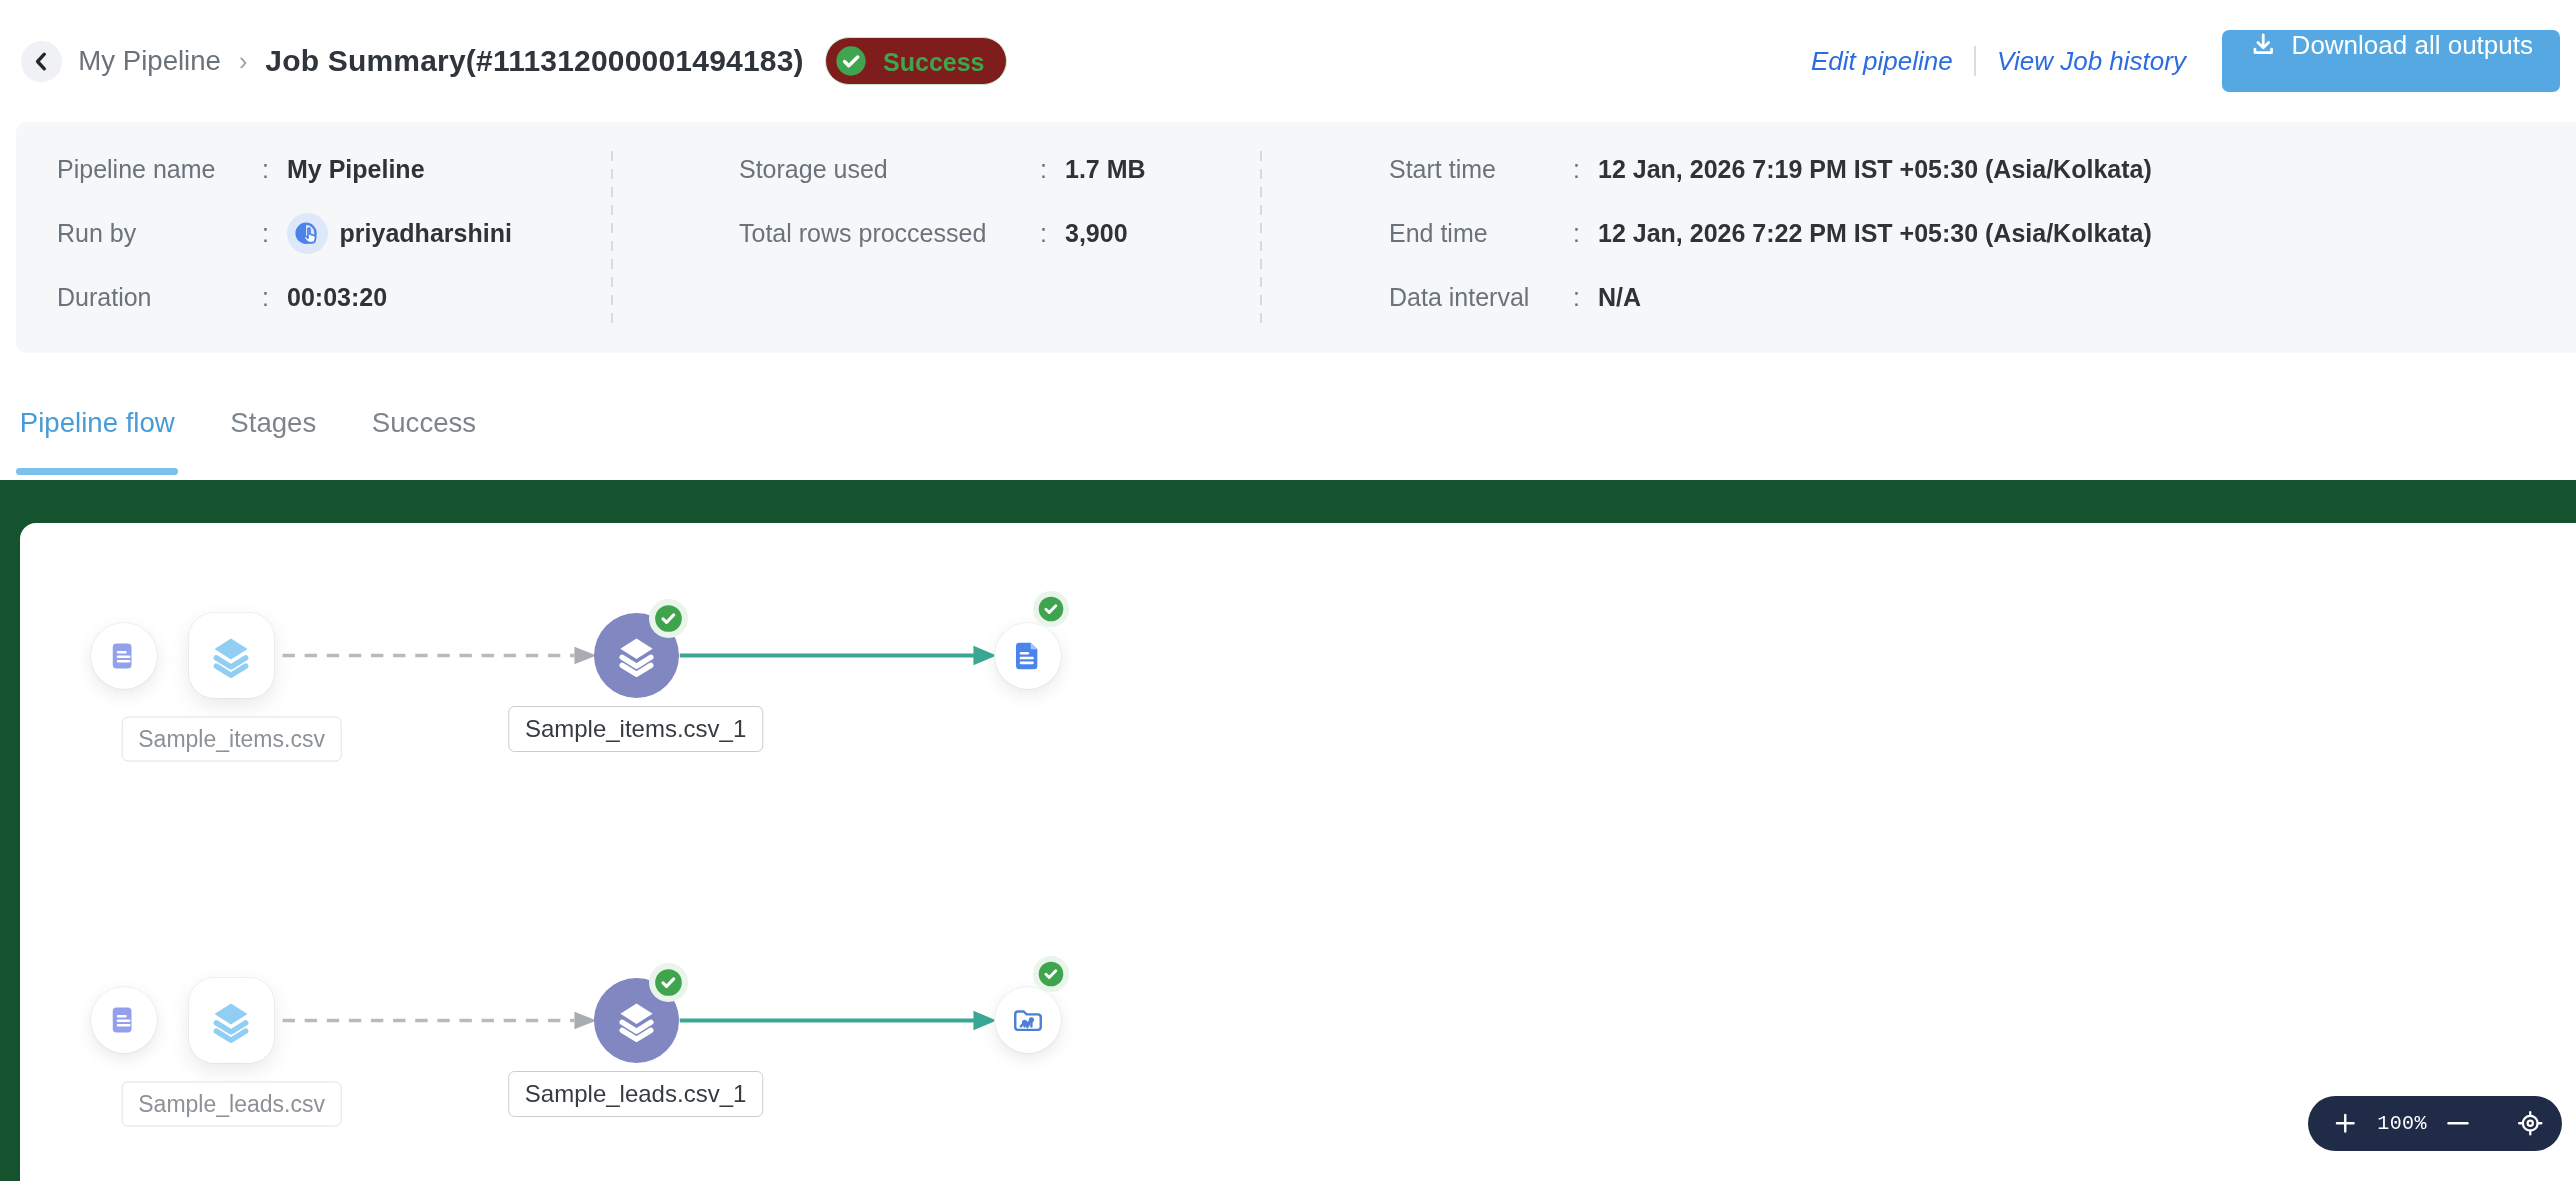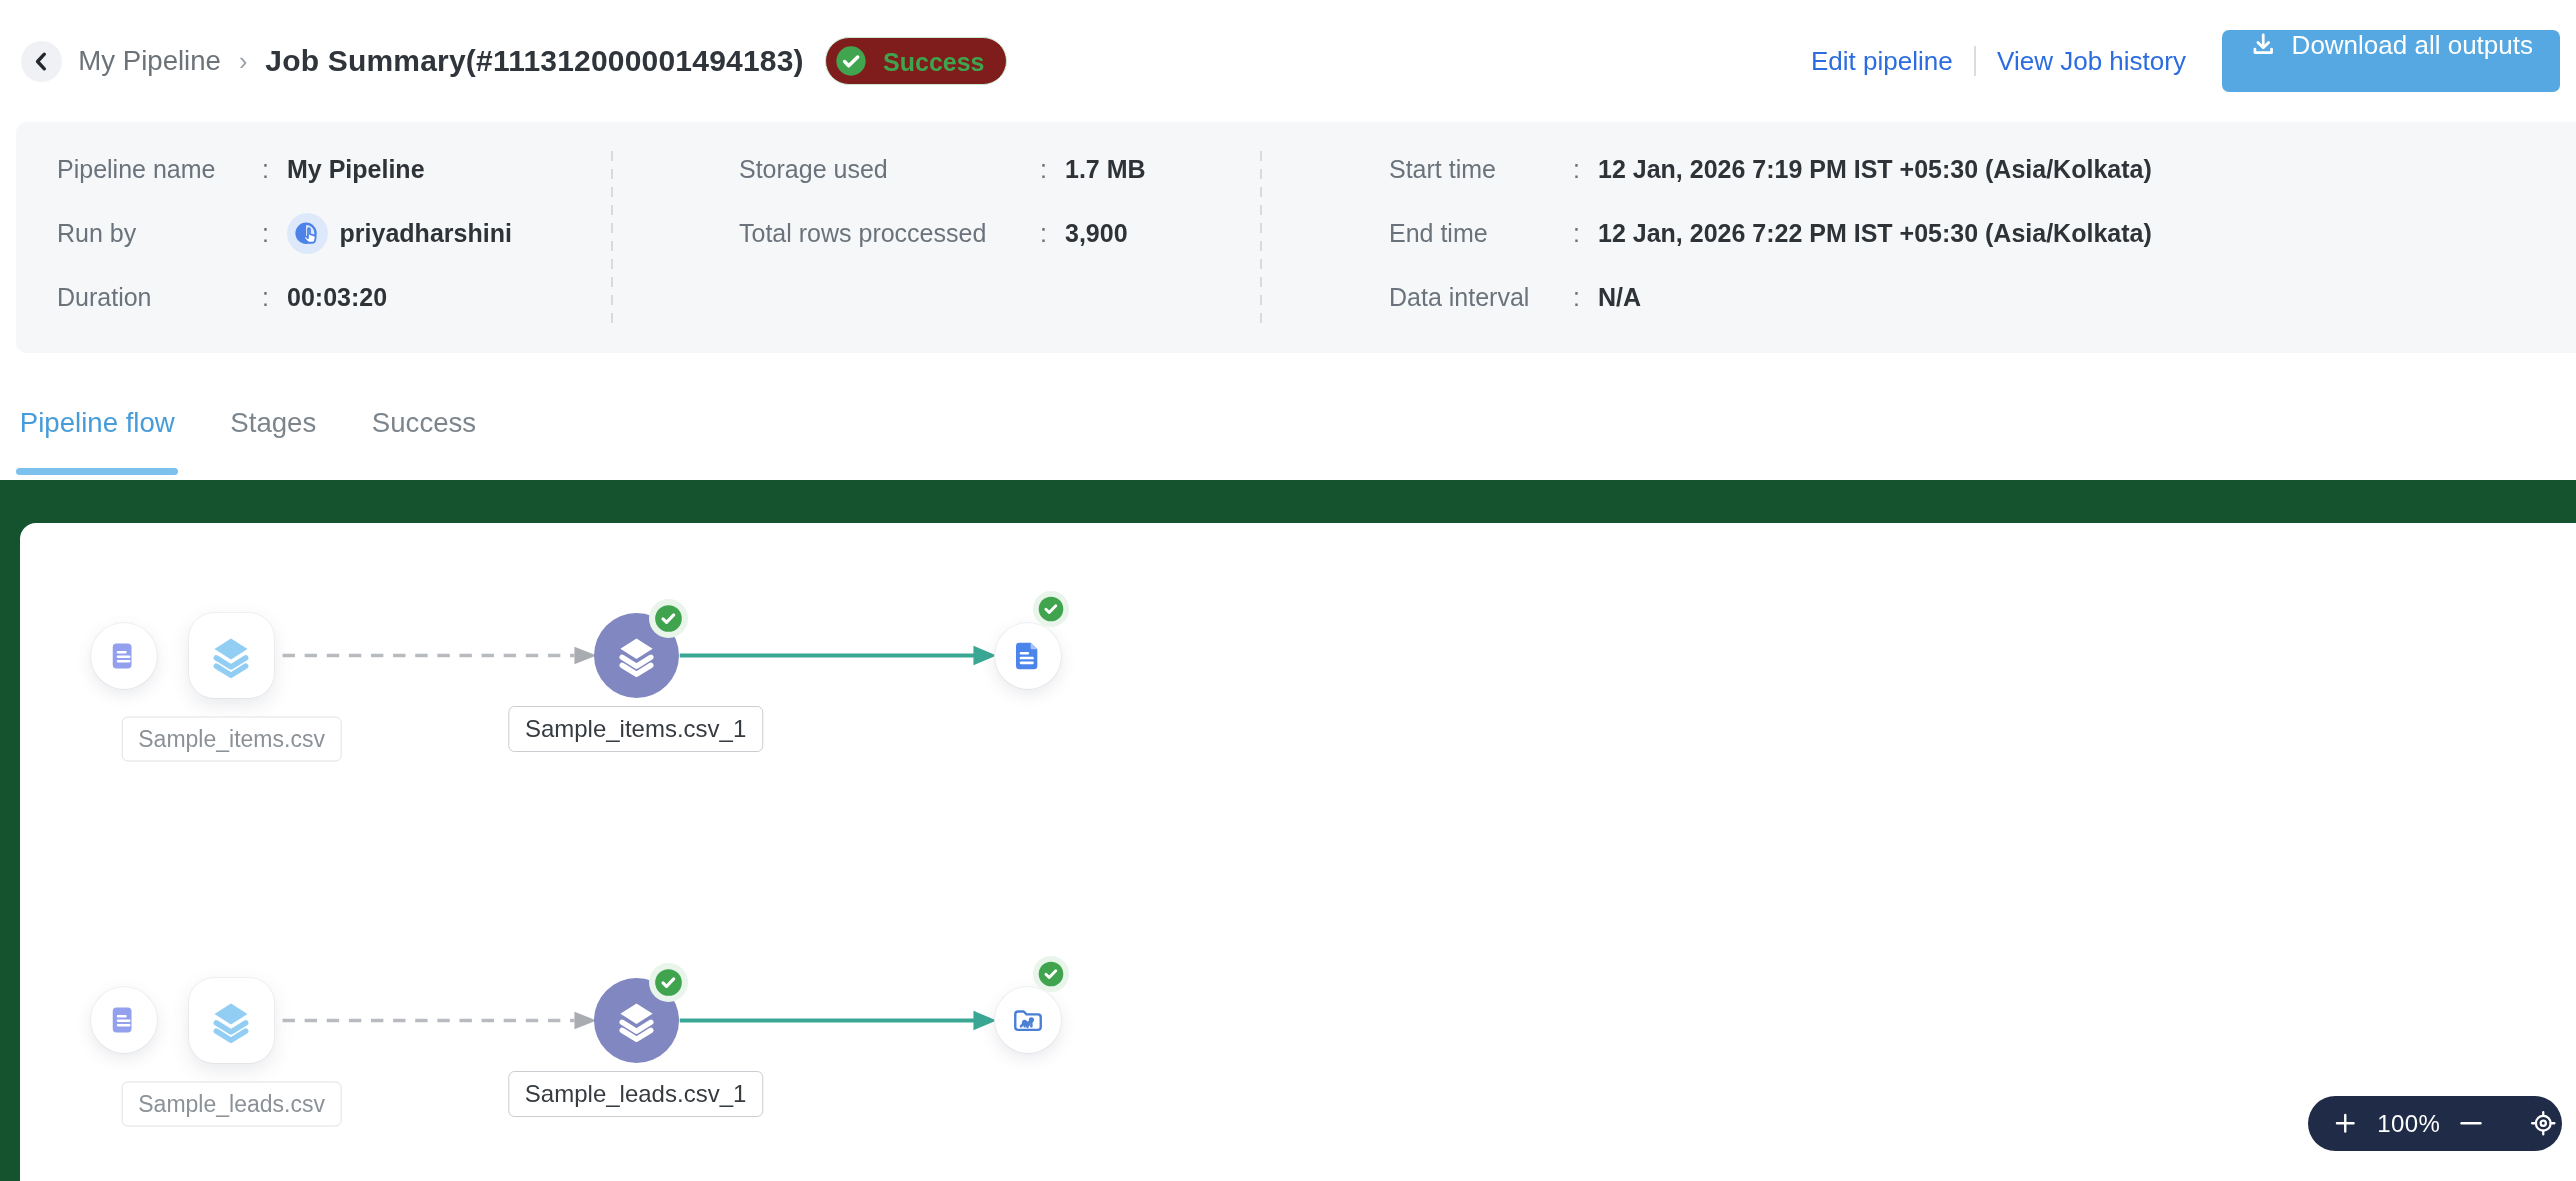--- a/index.html
+++ b/index.html
@@ -10,21 +10,21 @@
   .header { height:122px; display:flex; align-items:center; padding:0 16px 0 21.3px; background:#fff; }
   .back-btn { width:41px; height:41px; border-radius:50%; background:#eff1f5; display:flex;
     align-items:center; justify-content:center; cursor:pointer; flex:0 0 auto; }
   .crumb { font-size:27.6px; color:#6b7278; margin-left:16px; cursor:pointer; }
   .crumb-sep { font-size:25px; color:#9aa1a8; margin:0 18px; }
   .page-title { font-size:30px; font-weight:700; color:#2f353b; letter-spacing:0.2px; }
   .status-badge { display:inline-flex; align-items:flex-end; gap:16px; margin-left:21.3px;
     background:#7f1d1d; border:1.8px solid #c9e8ce; border-radius:889px; padding:7.1px 21.3px 7.1px 9px; }
   .status-badge .txt { font-size:25px; font-weight:700; color:#3fa44d; }
   .spacer { flex:1; }
-  .hdr-link { font-size:26px; color:#2b6ce0; cursor:pointer; white-space:nowrap; }
+  .hdr-link { font-size:26px; color:#2b6ce0; cursor:pointer; white-space:nowrap;font-style:italic; }
   .hdr-divider { width:1.8px; height:30px; background:#d9dde1; margin:0 21.3px; }
   .dl-btn { margin-left:36px; background:#55a8e2; color:#fff; border:none; border-radius:7.1px;
     height:62px; padding:0 27px; font-size:26px; font-weight:500; display:inline-flex;
     align-items:flex-start; gap:14.2px; cursor:pointer; font-family:inherit; }
 
   
   .summary { position:relative; margin-left:16px; height:231px; background:#f6f7f9; border-radius:10.7px 0 0 10.7px; }
   .sum-col { position:absolute; top:15px; }
   .sum-col.c1 { left:41px; }
   .sum-col.c2 { left:723px; }
@@ -67,21 +67,21 @@
     background:#fff; border-radius:6.2px; padding:8px 16px; font-size:23px; }
   .flow-label.src { color:#8b9197; border:1.8px solid #dee1e4; }
   .flow-label.stage { color:#363b40; border:1.8px solid #c9cdd1; font-size:24px; }
 
   
   .zoom-pill { position:absolute; right:14.2px; bottom:30px; width:254px; height:55px;
     background:#1f2b47; border-radius:28.5px; display:flex; align-items:center;
     padding:0 23px; color:#fff; }
   .zoom-btn { background:none; border:none; color:#fff; cursor:pointer; display:flex;
     align-items:center; justify-content:center; padding:0; }
-  .zoom-level { font-size:24px; color:#fff; margin:0 16px 0 18px; letter-spacing:0.4px; }
+  .zoom-level { font-size:20px; color:#fff; margin:0 16px 0 18px; letter-spacing:0.4px;font-family:Liberation Mono, monospace; }
   .zoom-div { width:1.8px; height:27px; background:#4d5a78; margin:0 19.6px 0 23px; }
 </style>
 </head>
 <body>
 
 <div class="header">
   <div class="back-btn">
     <span style="display:flex">
       <svg width="27" height="27" viewBox="0 0 24 24" fill="none">
           <path d="M14.5 5.5 L8.5 12 L14.5 18.5" stroke="#23282d" stroke-width="3" stroke-linecap="round" stroke-linejoin="round"></path>

